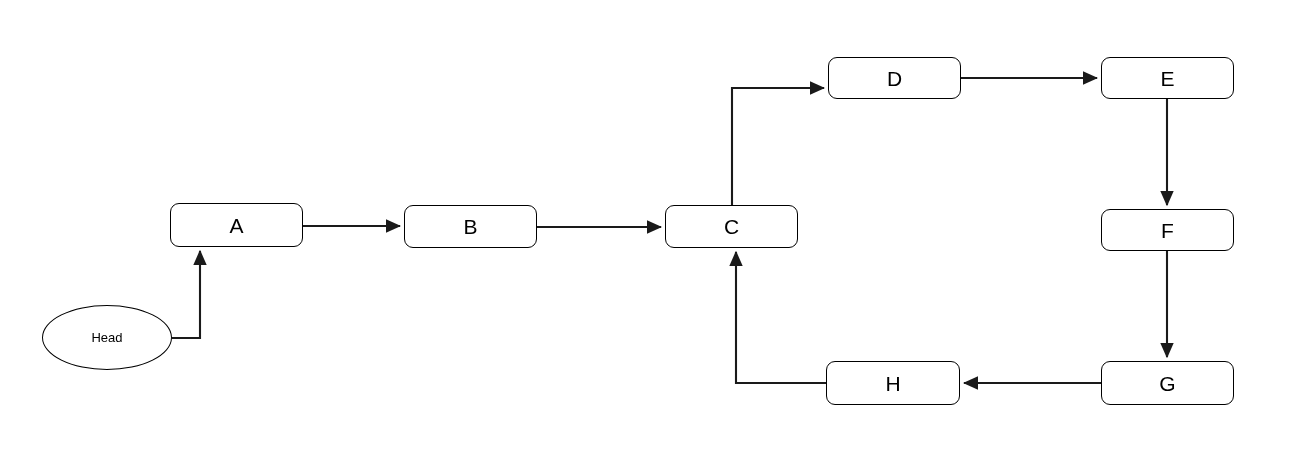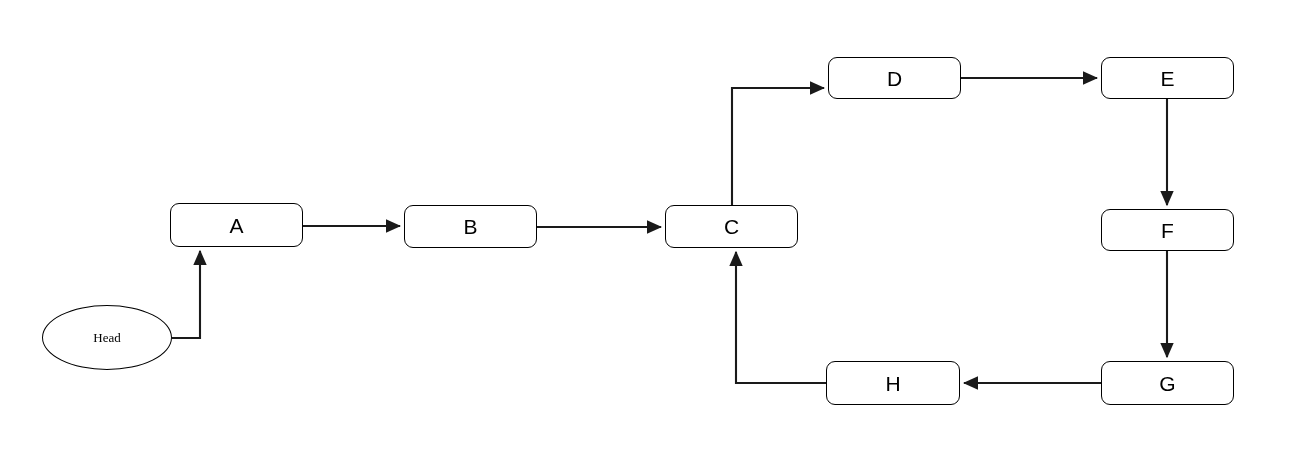--- a/index.html
+++ b/index.html
@@ -41,21 +41,21 @@
   }
   .terminal {
     position: absolute;
     box-sizing: border-box;
     background: #ffffff;
     border: 1.4px solid #000000;
     border-radius: 50%;
     display: flex;
     align-items: center;
     justify-content: center;
-    font-family: Liberation Serif, serif;
+    font-family: Liberation Sans, sans-serif;
     font-size: 13px;
     color: #000000;
     line-height: 1;
     z-index: 2;
   }
 </style>
 </head>
 <body>
 
 <div id="canvas">

